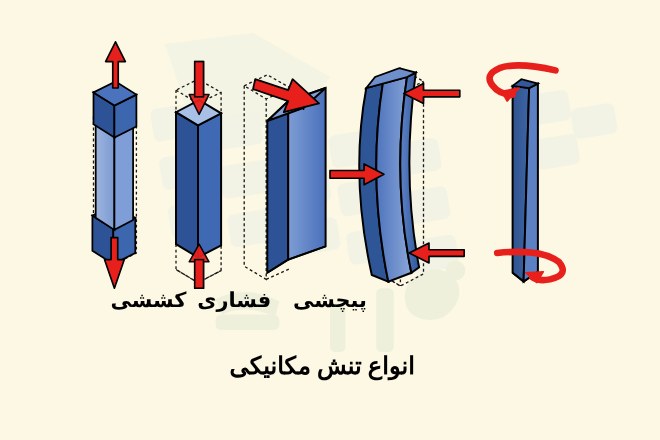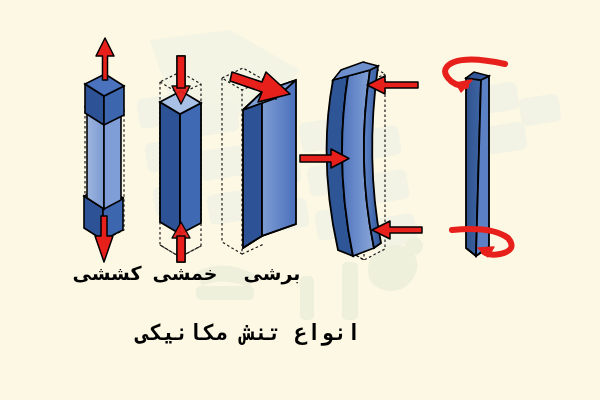--- a/index.html
+++ b/index.html
@@ -37,33 +37,35 @@
     font-family: "DejaVu Sans", sans-serif;
     font-size: 19px;
     font-weight: bold;
     color: #000000;
     direction: rtl;
     unicode-bidi: bidi-override;
     white-space: nowrap;
     text-align: center;
     transform: translateX(-50%);
     line-height: 30px;
+    margin-left: 28px;
   }
   #main-title {
     position: absolute;
     left: 0;
     top: 320px;
     width: 496px;
     text-align: center;
-    font-family: Liberation Mono, monospace;
+    font-family: Liberation Serif, serif;
     font-size: 22px;
     font-weight: bold;
     color: #000000;
     direction: rtl;
     unicode-bidi: bidi-override;
+    padding-left: 45px;
   }
 </style>
 </head>
 <body>
 
 <div id="stage">
 
   <svg id="watermark-layer" width="600" height="400" viewBox="0 0 600 400">
     <g fill="#f2f3e4">
       <path d="M150 40 L230 30 L300 70 L260 120 L170 100 Z" opacity="0.85"></path>
@@ -254,19 +256,19 @@
         <path d="M452 230 Q492 226 508 238 Q518 250 500 254 Q490 256 484 252"></path>
       </g>
       <g>
         <path d="M478 248 L494 247 L488 257 Z" fill="#e8201c" stroke="#e8201c" stroke-width="1.4" stroke-linejoin="round"></path>
       </g>
     </g>
   </svg>
 
   <div class="label-row">
     <div class="stress-label" style="left:107px">کششی</div>
-    <div class="stress-label" style="left:185px">خمشی</div>
-    <div class="stress-label" style="left:272px">برشی</div>
+    <div class="stress-label" style="left:185px">فشاری</div>
+    <div class="stress-label" style="left:272px">پیچشی</div>
   </div>
 
   <div id="main-title">انواع تنش مکانیکی</div>
 
 </div>
 
 </body></html>

